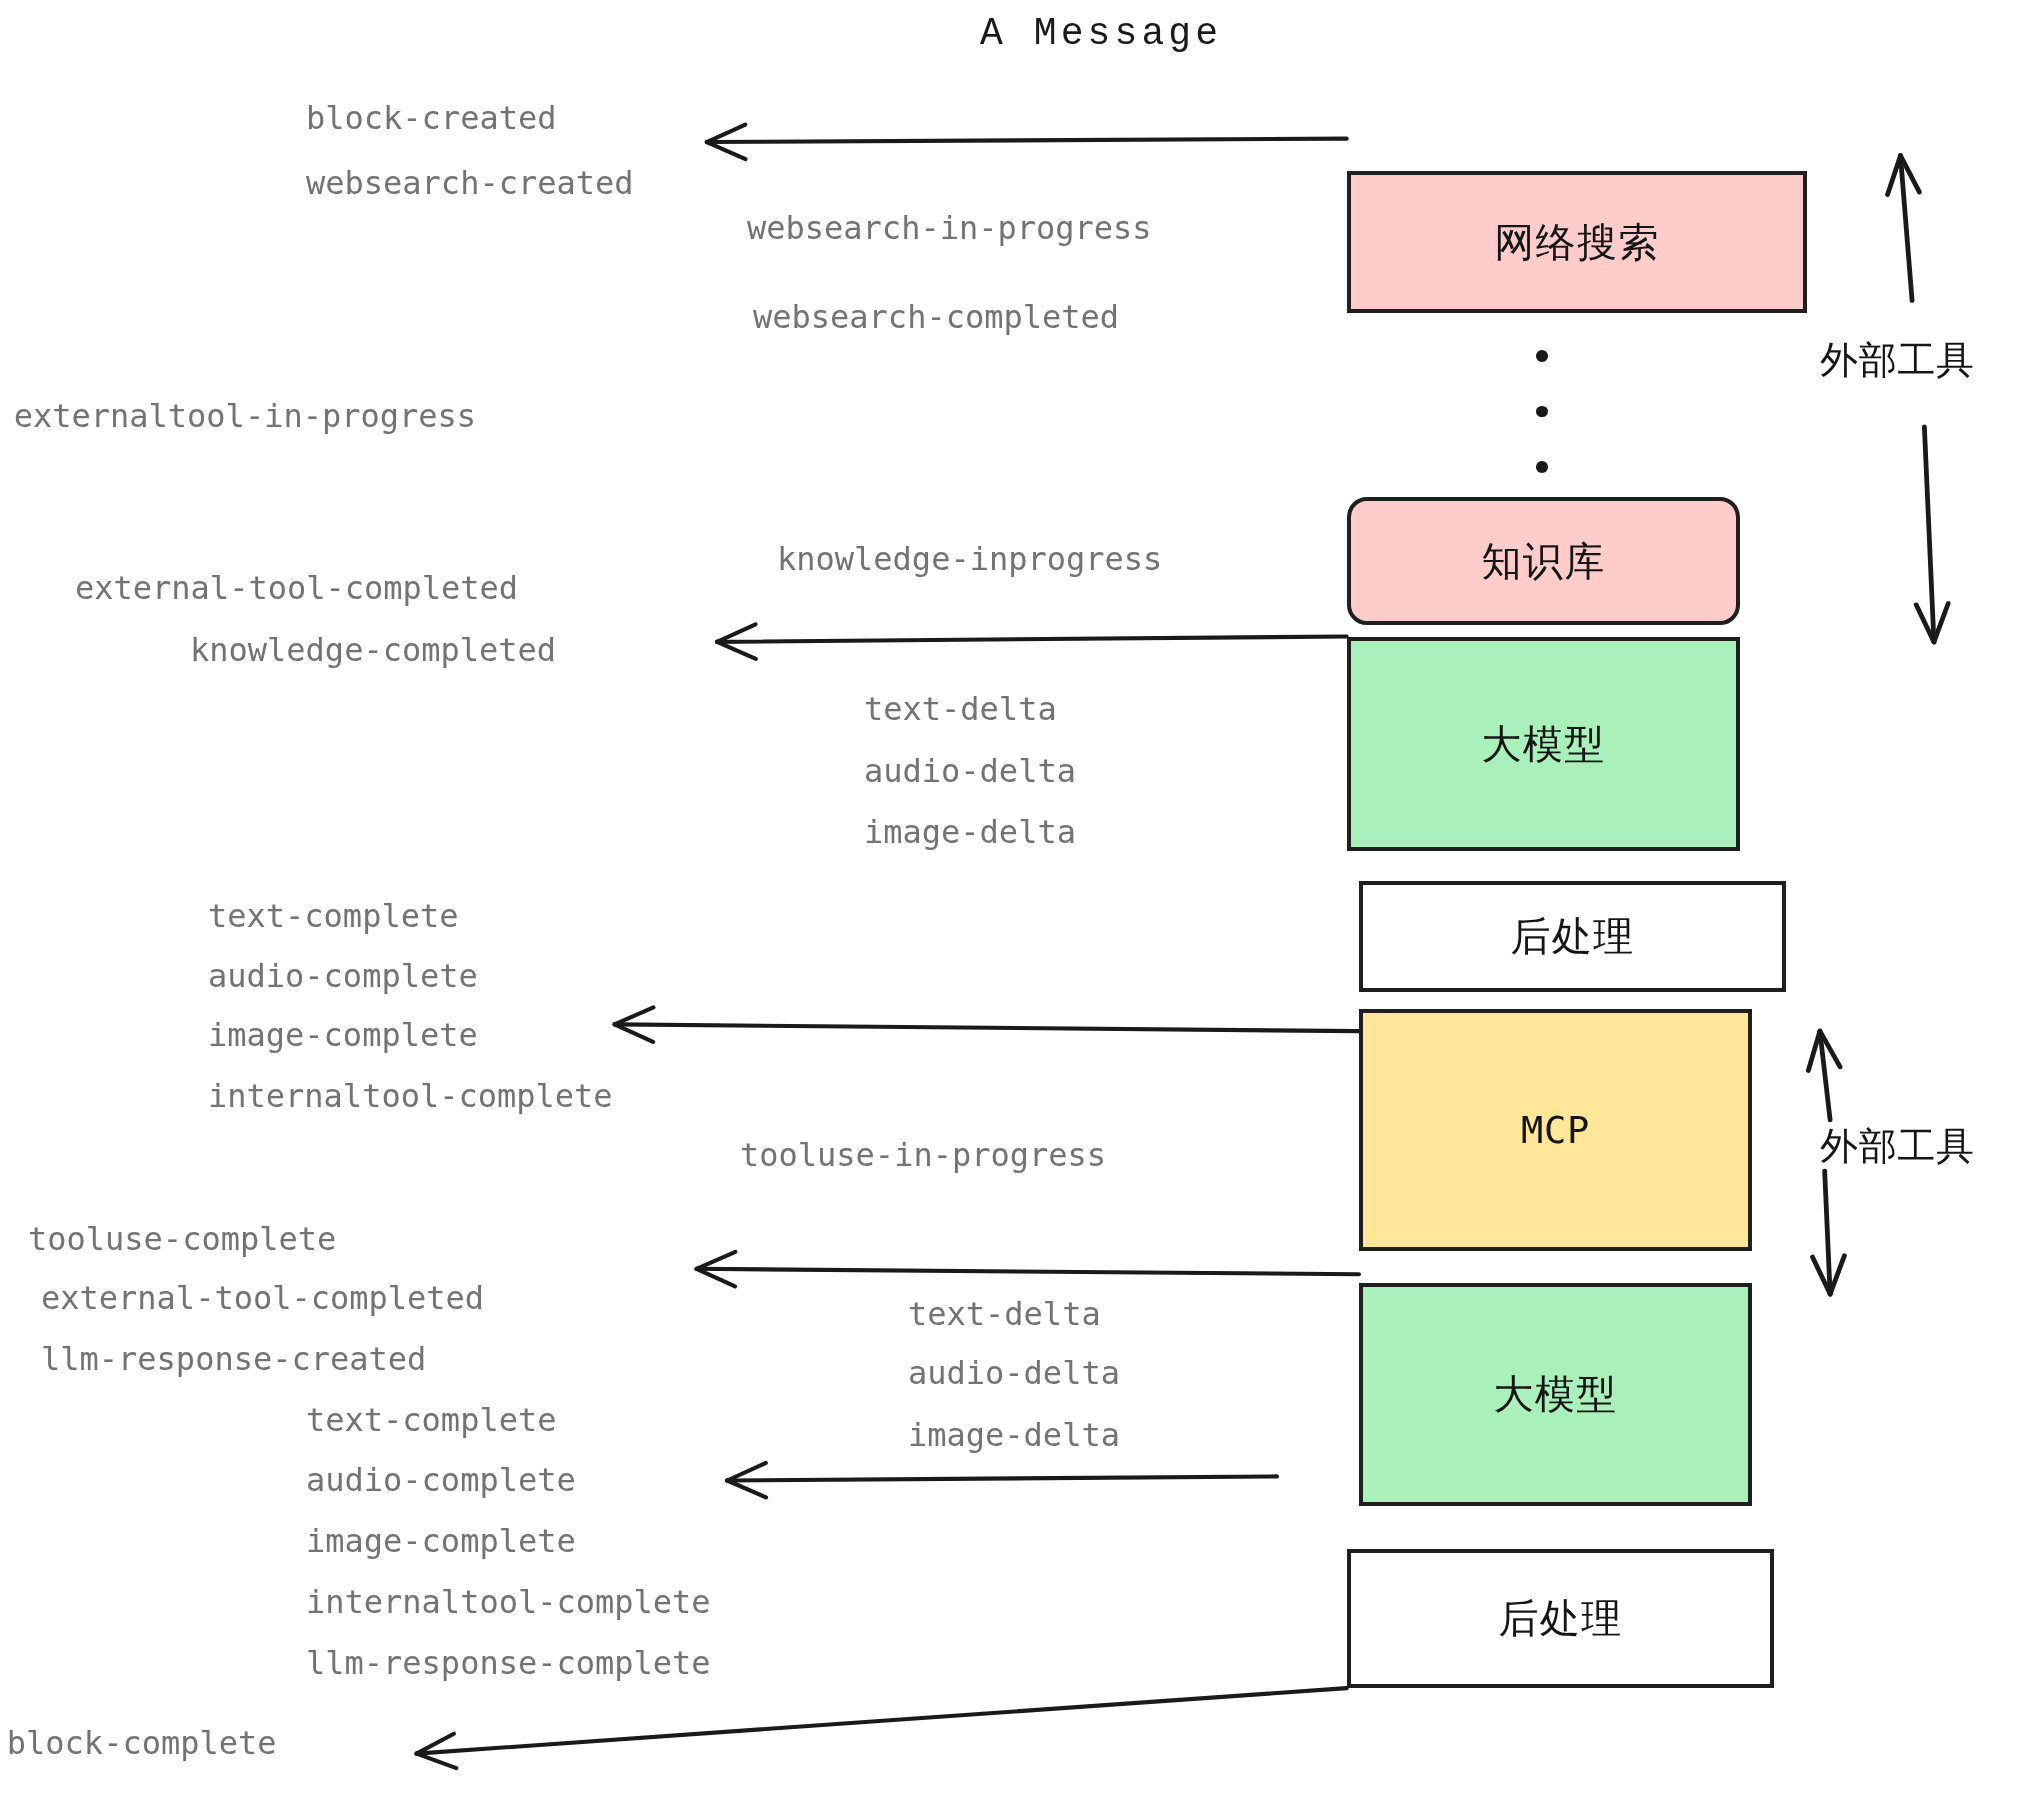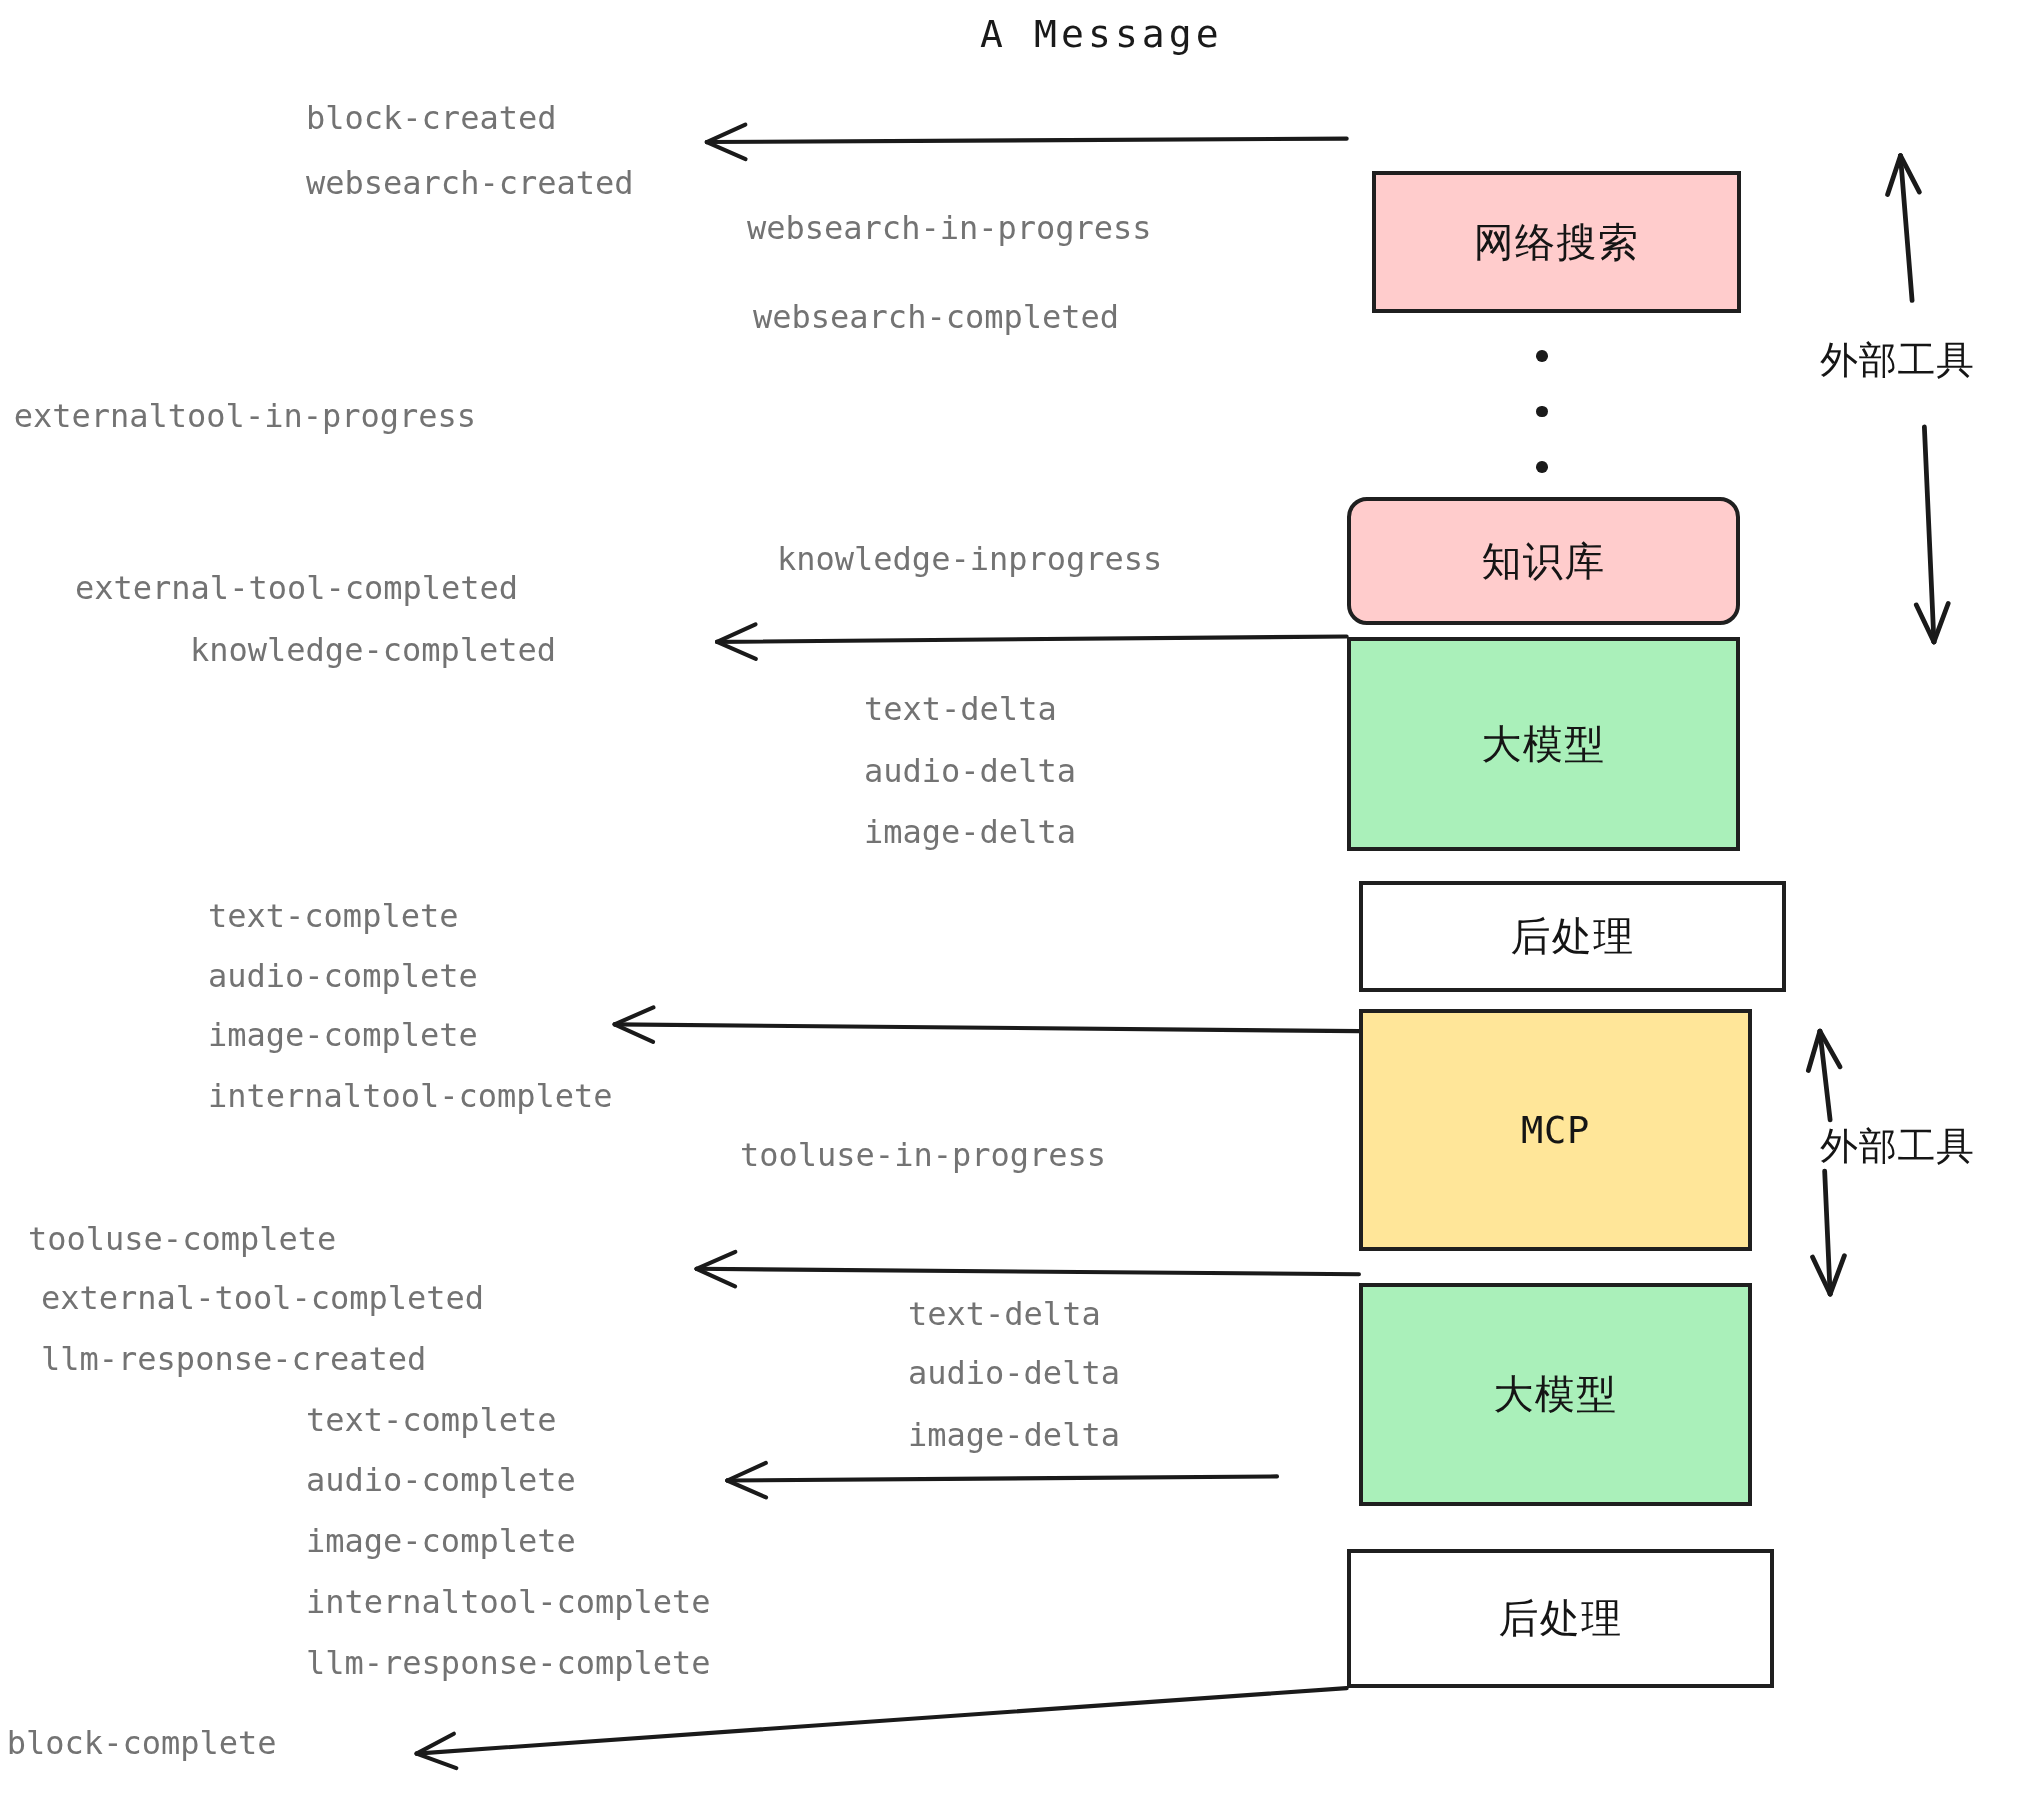--- a/index.html
+++ b/index.html
@@ -80,21 +80,21 @@
     width: 2035px;
     height: 1796px;
     pointer-events: none;
   }
 </style>
 </head>
 <body>
 
 <div id="canvas">
 
-  <div class="title" style="left:980px; top:15px;">A Message</div>
+  <div class="title" style="left:980px; top:15px;font-family:Liberation Mono, monospace;">A Message</div>
 
   <svg class="overlay" viewBox="0 0 2980 2630">
     <g id="arrow-group" stroke="#1a1a1a" stroke-width="6" fill="none" stroke-linecap="round" stroke-linejoin="round">
         <g>
           <line x1="1972" y1="203" x2="1035" y2="208" stroke-width="6"></line>
           <g>
             <line x1="1035" y1="208" x2="1091.7456111338875" y2="232.97870326981848" stroke-width="6"></line>
             <line x1="1035" y1="208" x2="1091.4758054971803" y2="182.41712695093355" stroke-width="6"></line>
           </g>
         </g>
@@ -158,21 +158,21 @@
           <line x1="2672" y1="1715" x2="2680" y2="1895" stroke-width="7"></line>
           <g>
             <line x1="2680" y1="1895" x2="2700.888317628501" y2="1838.7534162223976" stroke-width="7"></line>
             <line x1="2680" y1="1895" x2="2654.2042015735983" y2="1840.8282658248377" stroke-width="7"></line>
           </g>
         </g>
       </g>
   </svg>
 
   <div id="boxes-layer">
-      <div class="box" style="left: 1347px; top: 171px; width: 369px; height: 142px; background: rgb(255, 204, 204); border-color: rgb(31, 31, 31); margin-left: 25px;">
+      <div class="box" style="left: 1347px; top: 171px; width: 460px; height: 142px; background: rgb(255, 204, 204); border-color: rgb(31, 31, 31);">
         <span>网络搜索</span>
       </div>
       <div class="box" style="left: 1347px; top: 497px; width: 393px; height: 128px; background: rgb(255, 204, 204); border-color: rgb(31, 31, 31); border-radius: 20px;">
         <span>知识库</span>
       </div>
       <div class="box" style="left: 1347px; top: 637px; width: 393px; height: 214px; background: rgb(170, 240, 186); border-color: rgb(31, 31, 31);">
         <span>大模型</span>
       </div>
       <div class="box" style="left: 1359px; top: 881px; width: 427px; height: 111px; background: rgb(255, 255, 255); border-color: rgb(31, 31, 31);">
         <span>后处理</span>

